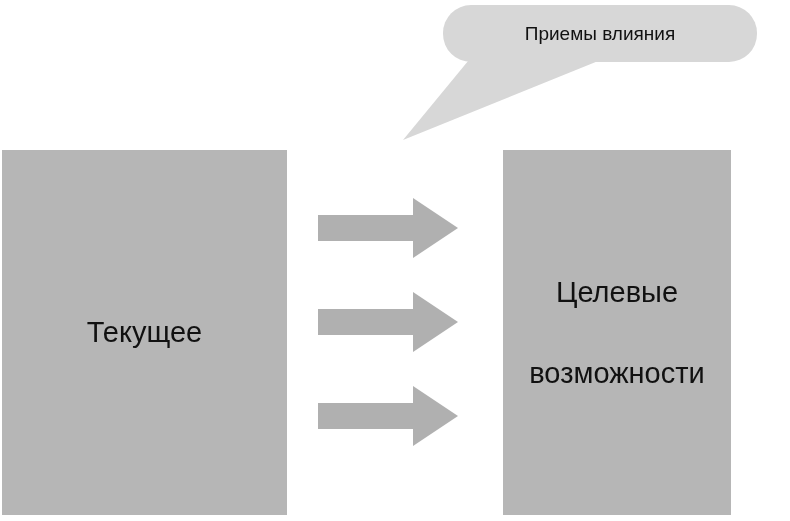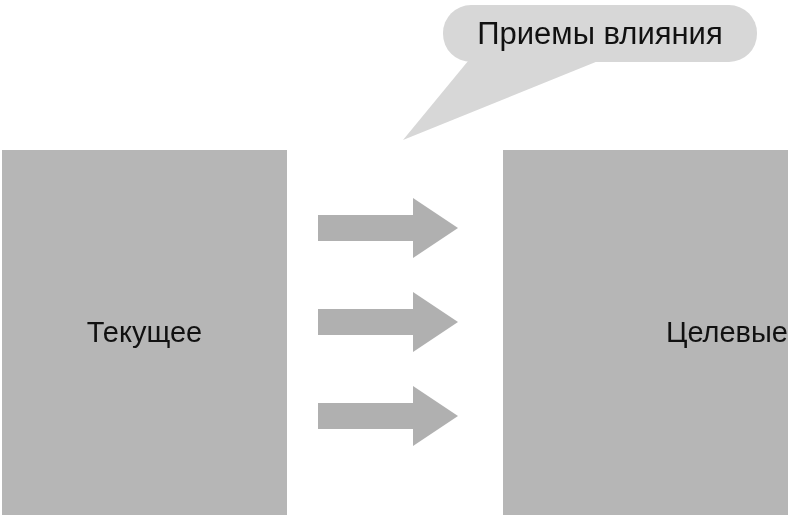--- a/index.html
+++ b/index.html
@@ -29,21 +29,21 @@
     flex-direction: column;
     align-items: center;
     justify-content: center;
     text-align: center;
     color: var(--text, #111111);
     font-size: 29px;
     line-height: 45px;
     gap: 36px;
   }
   .state-box.left  { left: 2px; }
-  .state-box.right { left: 503px; width: 285px; align-items: flex-end; }
+  .state-box.right { left: 503px; width: 228px; }
 
   
   .arrow {
     position: absolute;
     left: 318px;
     width: 140px;
     height: 60px;
   }
   .arrow.a1 { top: 198px; }
   .arrow.a2 { top: 292px; }
@@ -63,21 +63,21 @@
     left: 443px;
     top: 5px;
     width: 314px;
     height: 57px;
     background: var(--bubble, #d7d7d7);
     border-radius: 28px;
     display: flex;
     align-items: center;
     justify-content: center;
     color: var(--text, #111111);
-    font-size: 31px;
+    font-size: 19px;
   }
 </style>
 </head>
 <body>
 
 <div class="stage">
 
   <svg class="callout-tail" viewBox="0 0 220 105" xmlns="http://www.w3.org/2000/svg" aria-hidden="true">
     <polygon points="75,15 215,15 5,100" fill="#d7d7d7" class="bubble-fill"></polygon>
   </svg>
@@ -85,20 +85,21 @@
   <div class="callout-bubble">
     <span>Приемы влияния</span>
   </div>
 
   <div class="state-box left">
     <span>Текущее</span>
   </div>
 
   <div class="state-box right">
     <span>Целевые</span>
+    <span>возможности</span>
   </div>
 
   <div class="arrow a1">
     <svg viewBox="0 0 140 60" width="140" height="60" xmlns="http://www.w3.org/2000/svg" aria-hidden="true">
       <path d="M0 17 H95 V0 L140 30 L95 60 V43 H0 Z" fill="#b0b0b0" class="arrow-fill"></path>
     </svg>
   </div>
   <div class="arrow a2">
     <svg viewBox="0 0 140 60" width="140" height="60" xmlns="http://www.w3.org/2000/svg" aria-hidden="true">
       <path d="M0 17 H95 V0 L140 30 L95 60 V43 H0 Z" fill="#b0b0b0" class="arrow-fill"></path>

